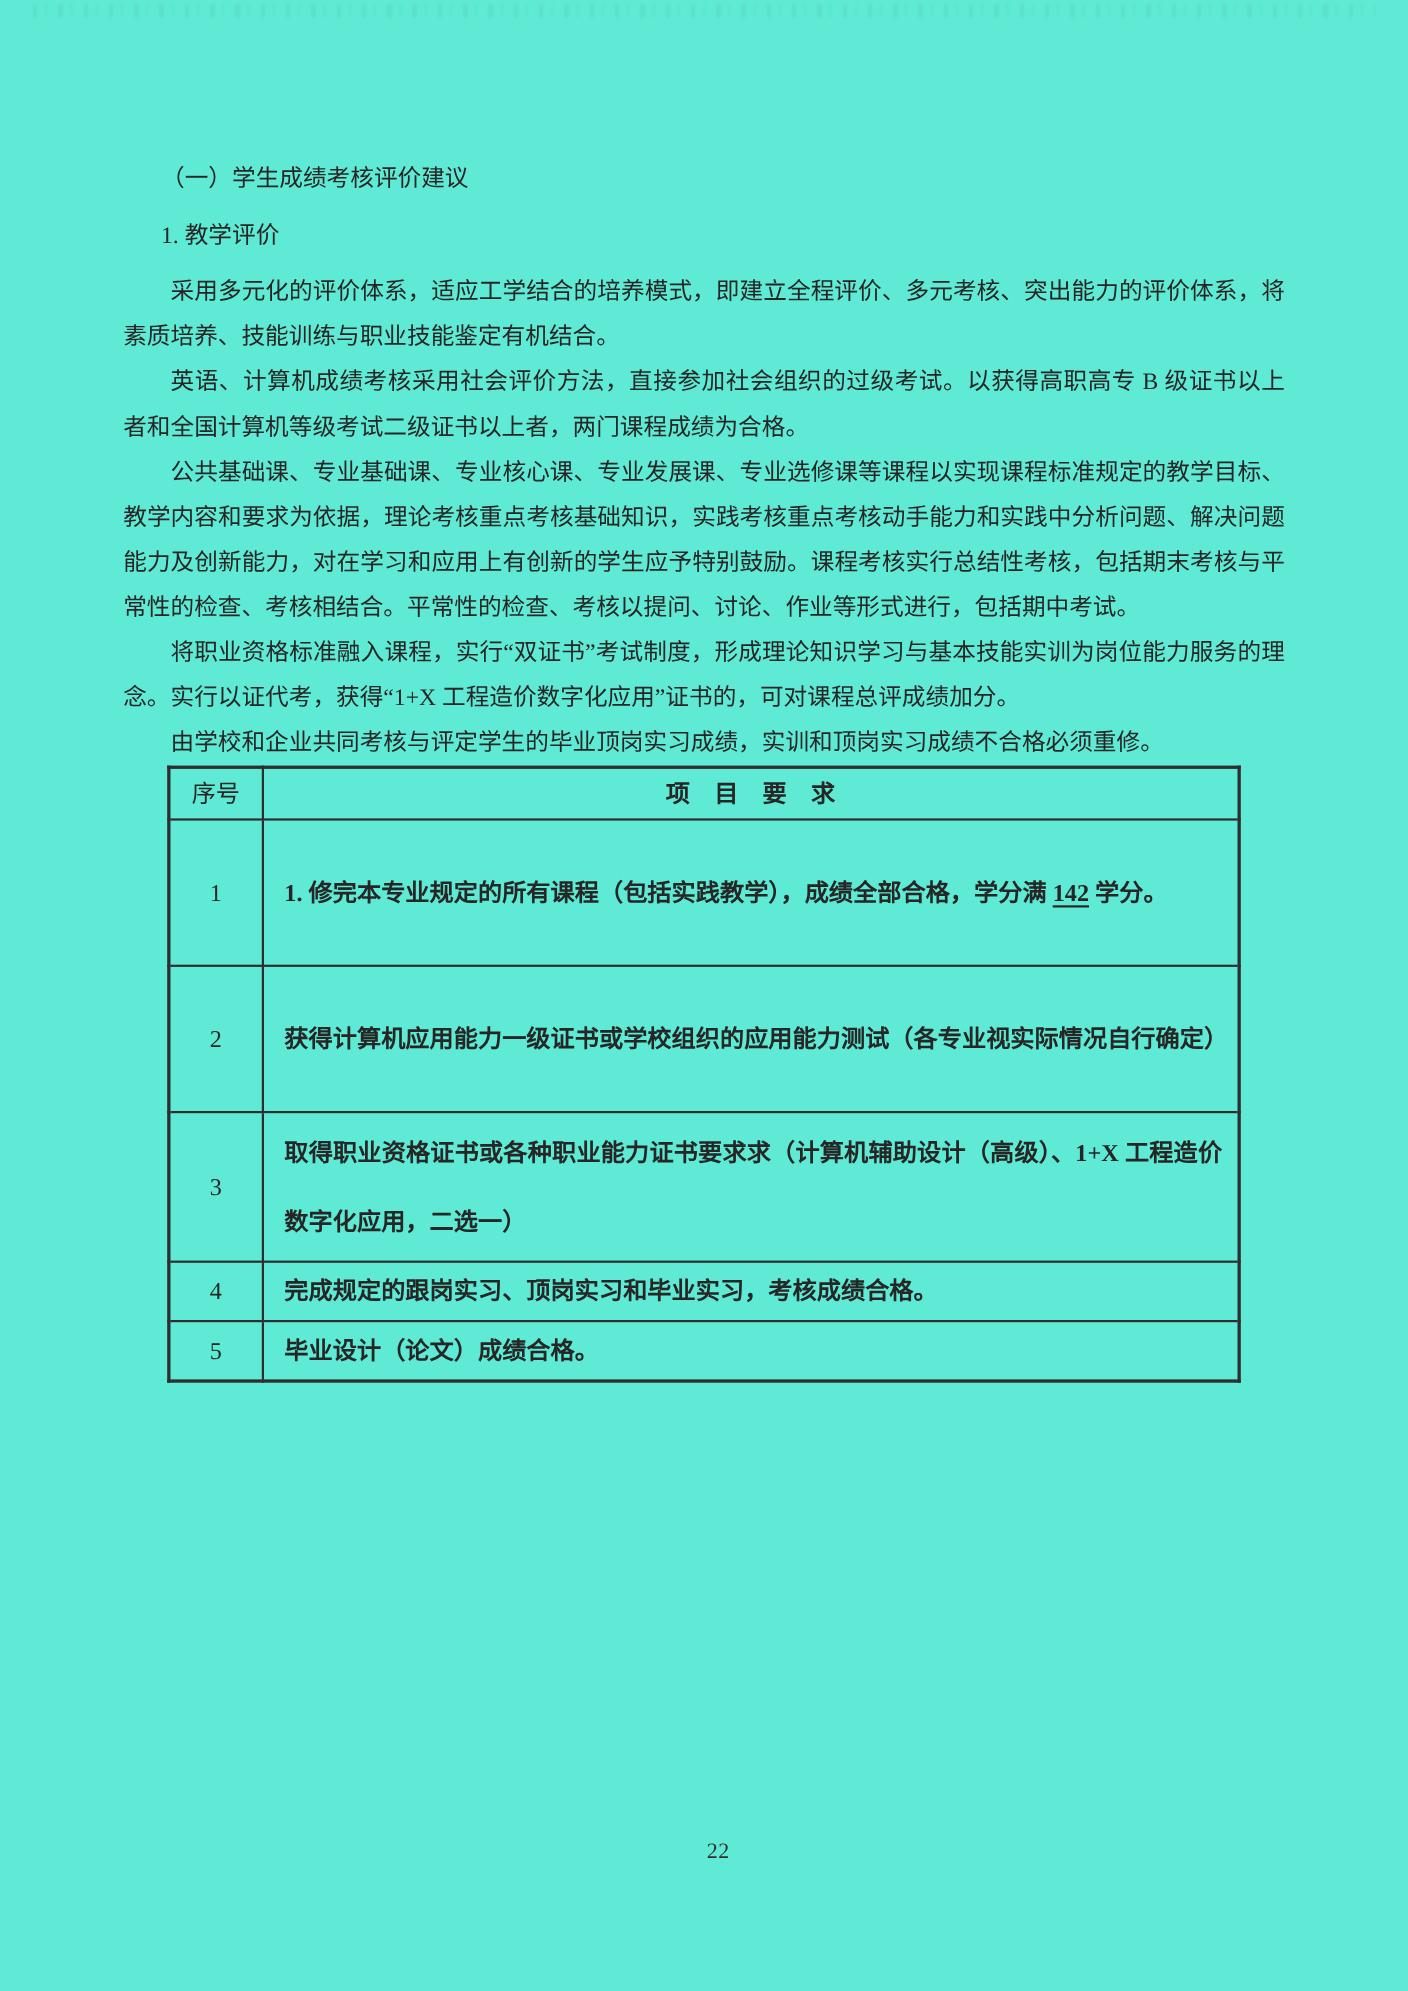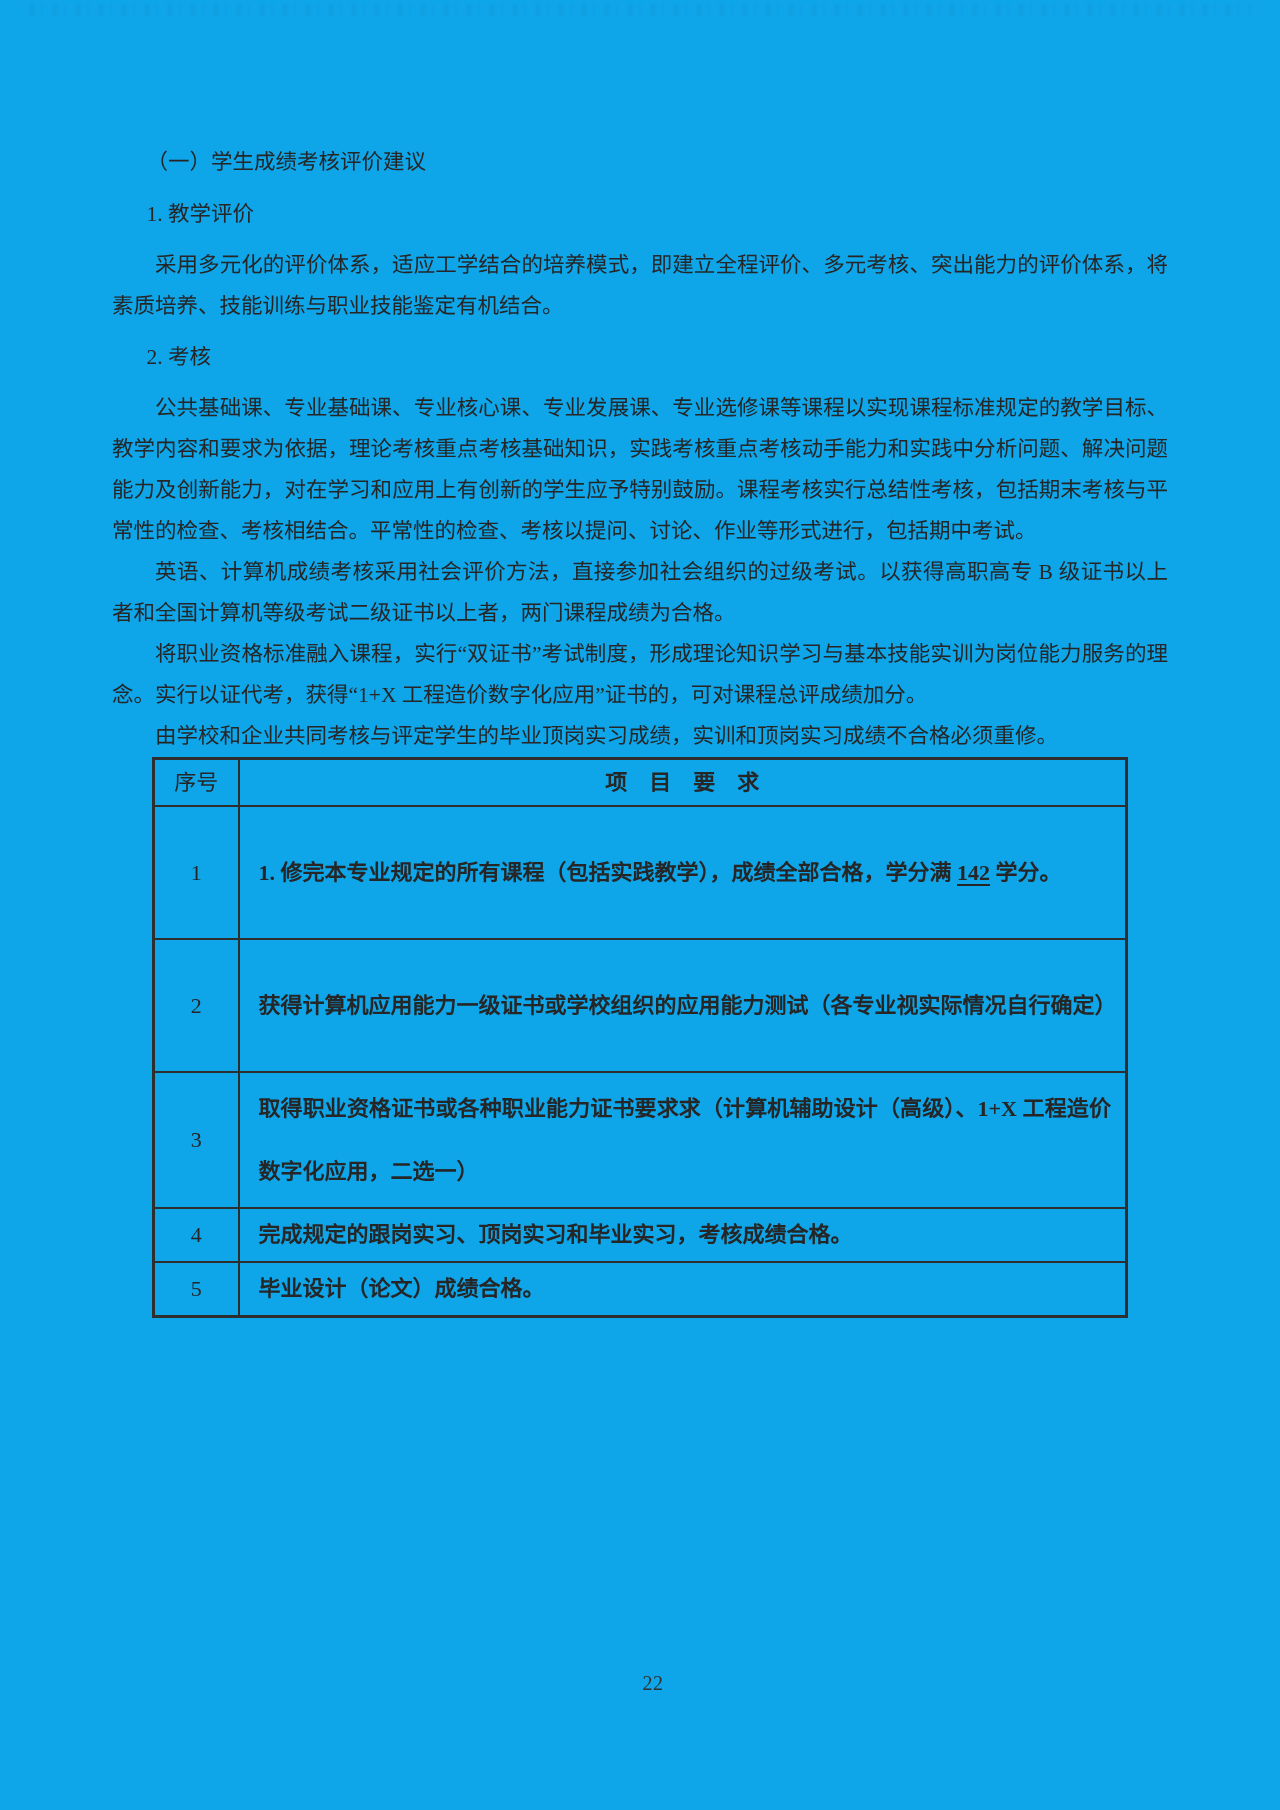--- a/index.html
+++ b/index.html
@@ -4,21 +4,21 @@
 <style>
   * { margin:0; padding:0; box-sizing:border-box; }
   html,body { background:#ffffff; }
   body {
     width:1280px; height:1810px;
     position:relative;
     font-family:"Liberation Serif","DejaVu Serif",serif;
     color:#262626;
     overflow:hidden;
   }
-  .page { position:absolute; inset:0; background:#0ea5e9; }
+  .page { position:absolute; inset:0; background:#5eead4; }
 
   
   .top-artifact {
     position:absolute; top:4px; left:30px; right:30px; height:12px;
     background:repeating-linear-gradient(90deg, rgba(60,60,60,.10) 0 4px, transparent 4px 11px,
                rgba(60,60,60,.06) 11px 13px, transparent 13px 23px);
     filter:blur(1px); opacity:.55;
   }
 
   .content {
@@ -77,25 +77,24 @@
   <div class="top-artifact"></div>
 
   <div class="content">
 
     <div class="heading">（一）学生成绩考核评价建议</div>
 
     <div class="sub-heading">1. 教学评价</div>
 
     <p class="para">采用多元化的评价体系，适应工学结合的培养模式，即建立全程评价、多元考核、突出能力的评价体系，将素质培养、技能训练与职业技能鉴定有机结合。</p>
 
-    <div class="sub-heading" style="margin-top:10px;">2. 考核</div>
+
+    <p class="para">英语、计算机成绩考核采用社会评价方法，直接参加社会组织的过级考试。以获得高职高专 B 级证书以上者和全国计算机等级考试二级证书以上者，两门课程成绩为合格。</p>
 
     <p class="para">公共基础课、专业基础课、专业核心课、专业发展课、专业选修课等课程以实现课程标准规定的教学目标、教学内容和要求为依据，理论考核重点考核基础知识，实践考核重点考核动手能力和实践中分析问题、解决问题能力及创新能力，对在学习和应用上有创新的学生应予特别鼓励。课程考核实行总结性考核，包括期末考核与平常性的检查、考核相结合。平常性的检查、考核以提问、讨论、作业等形式进行，包括期中考试。</p>
-
-    <p class="para">英语、计算机成绩考核采用社会评价方法，直接参加社会组织的过级考试。以获得高职高专 B 级证书以上者和全国计算机等级考试二级证书以上者，两门课程成绩为合格。</p>
 
     <p class="para">将职业资格标准融入课程，实行“双证书”考试制度，形成理论知识学习与基本技能实训为岗位能力服务的理念。实行以证代考，获得“1+X 工程造价数字化应用”证书的，可对课程总评成绩加分。</p>
 
     <p class="para">由学校和企业共同考核与评定学生的毕业顶岗实习成绩，实训和顶岗实习成绩不合格必须重修。</p>
 
 
     <table class="req-table">
       <tbody>
         <tr class="hdr">
           <td class="no-cell">序号</td>

